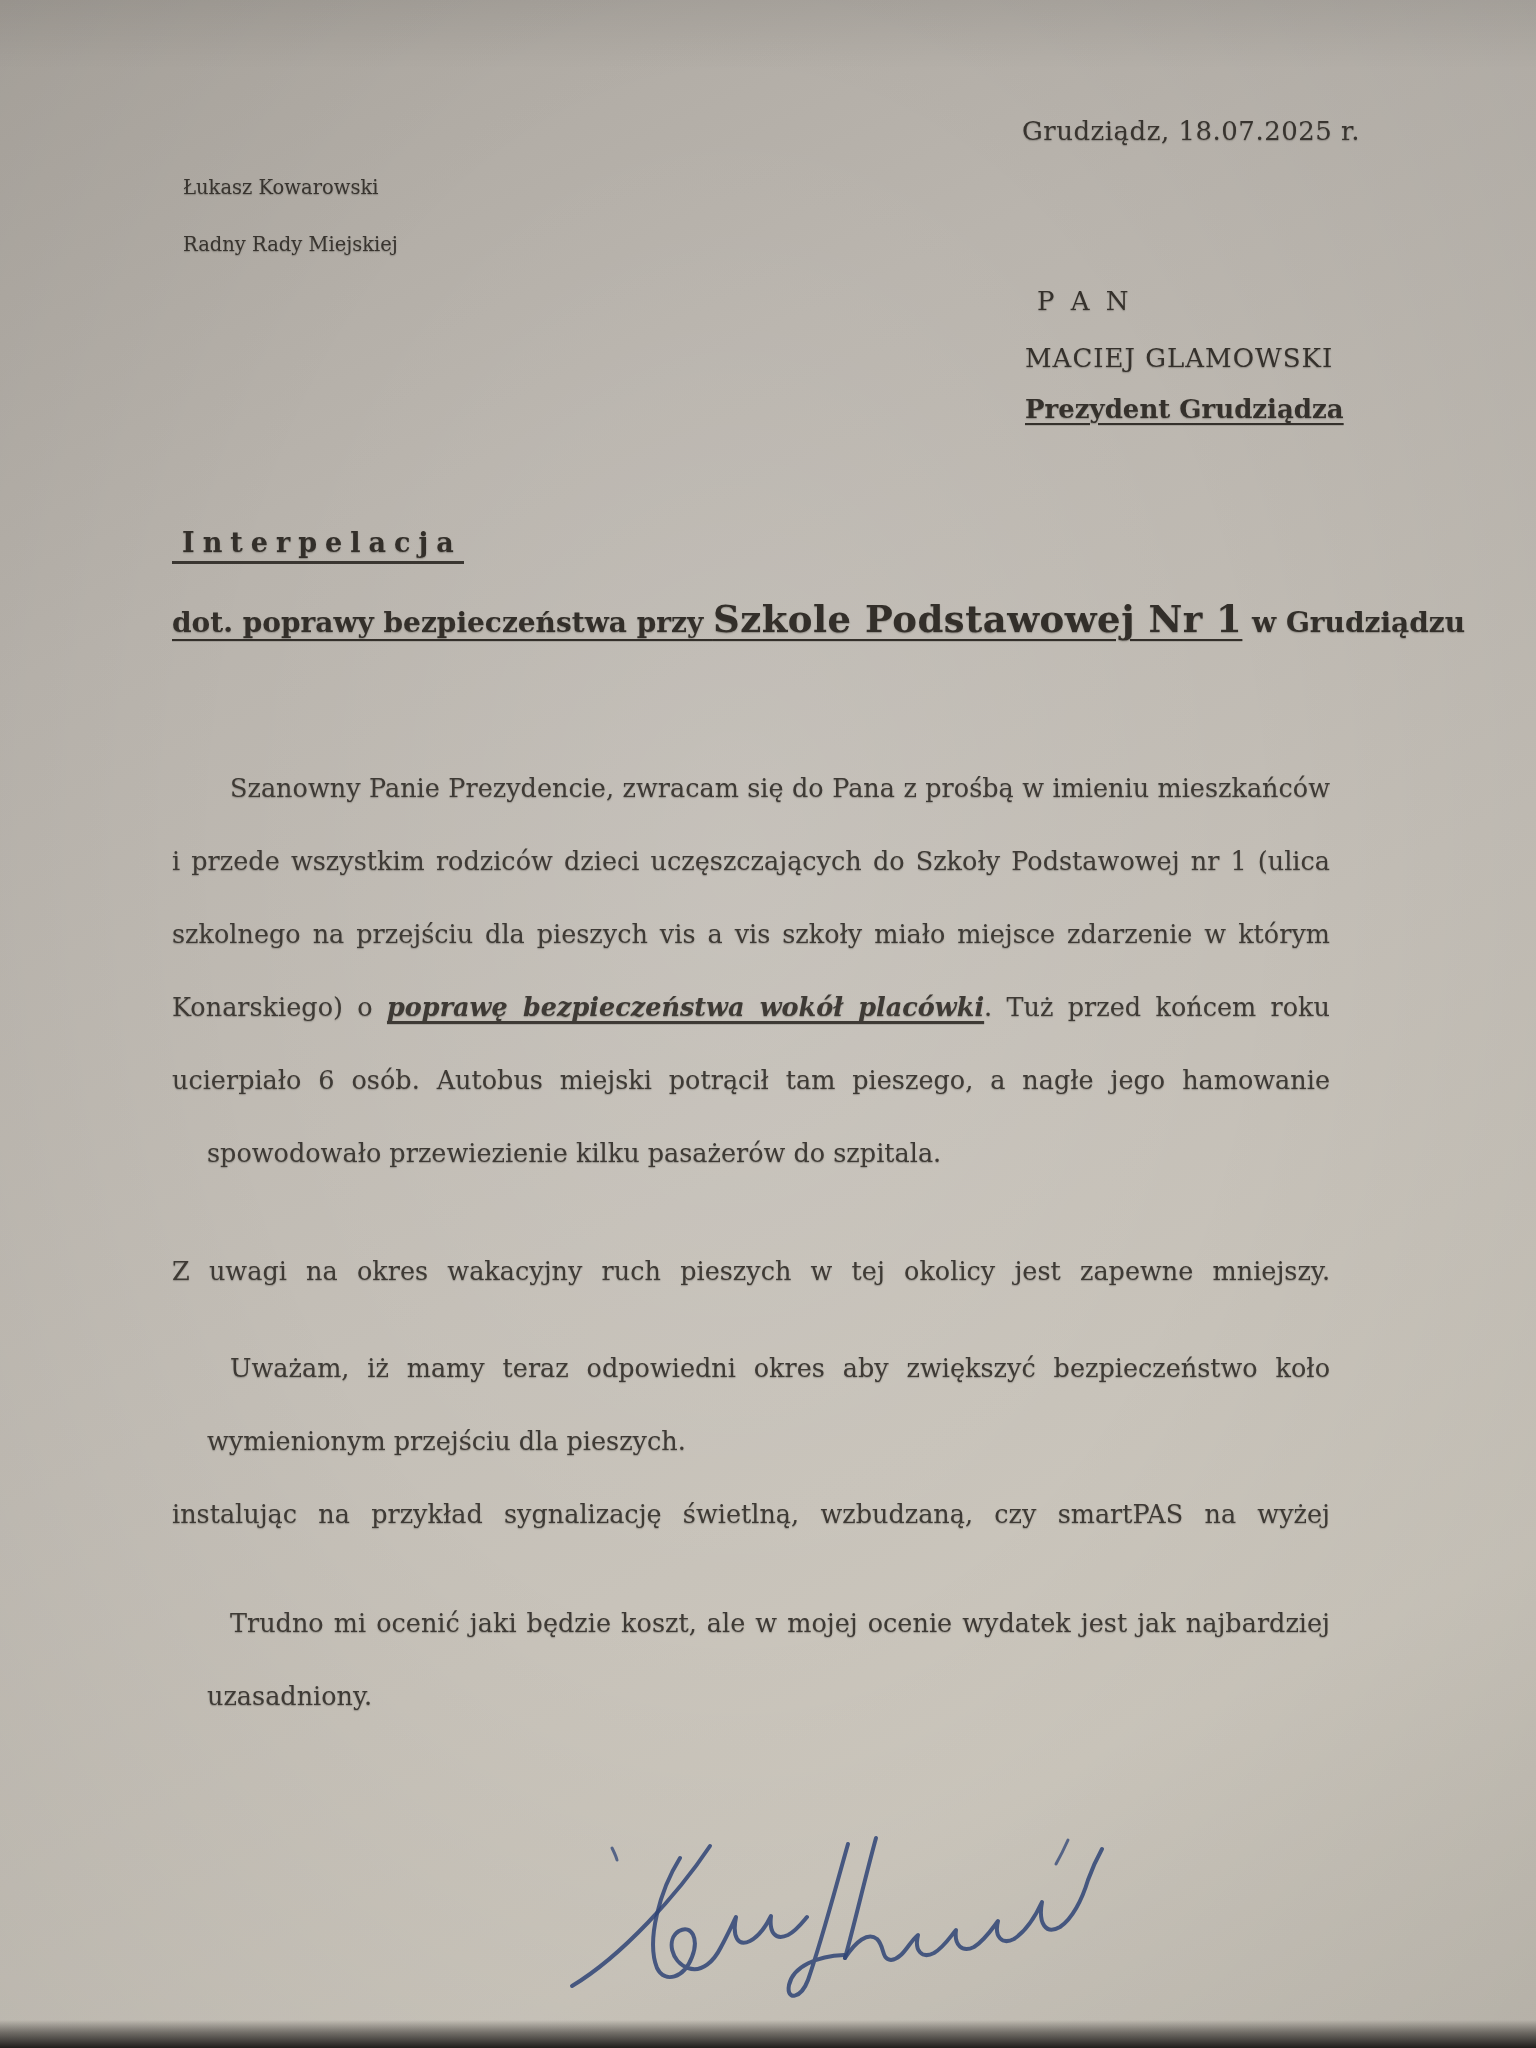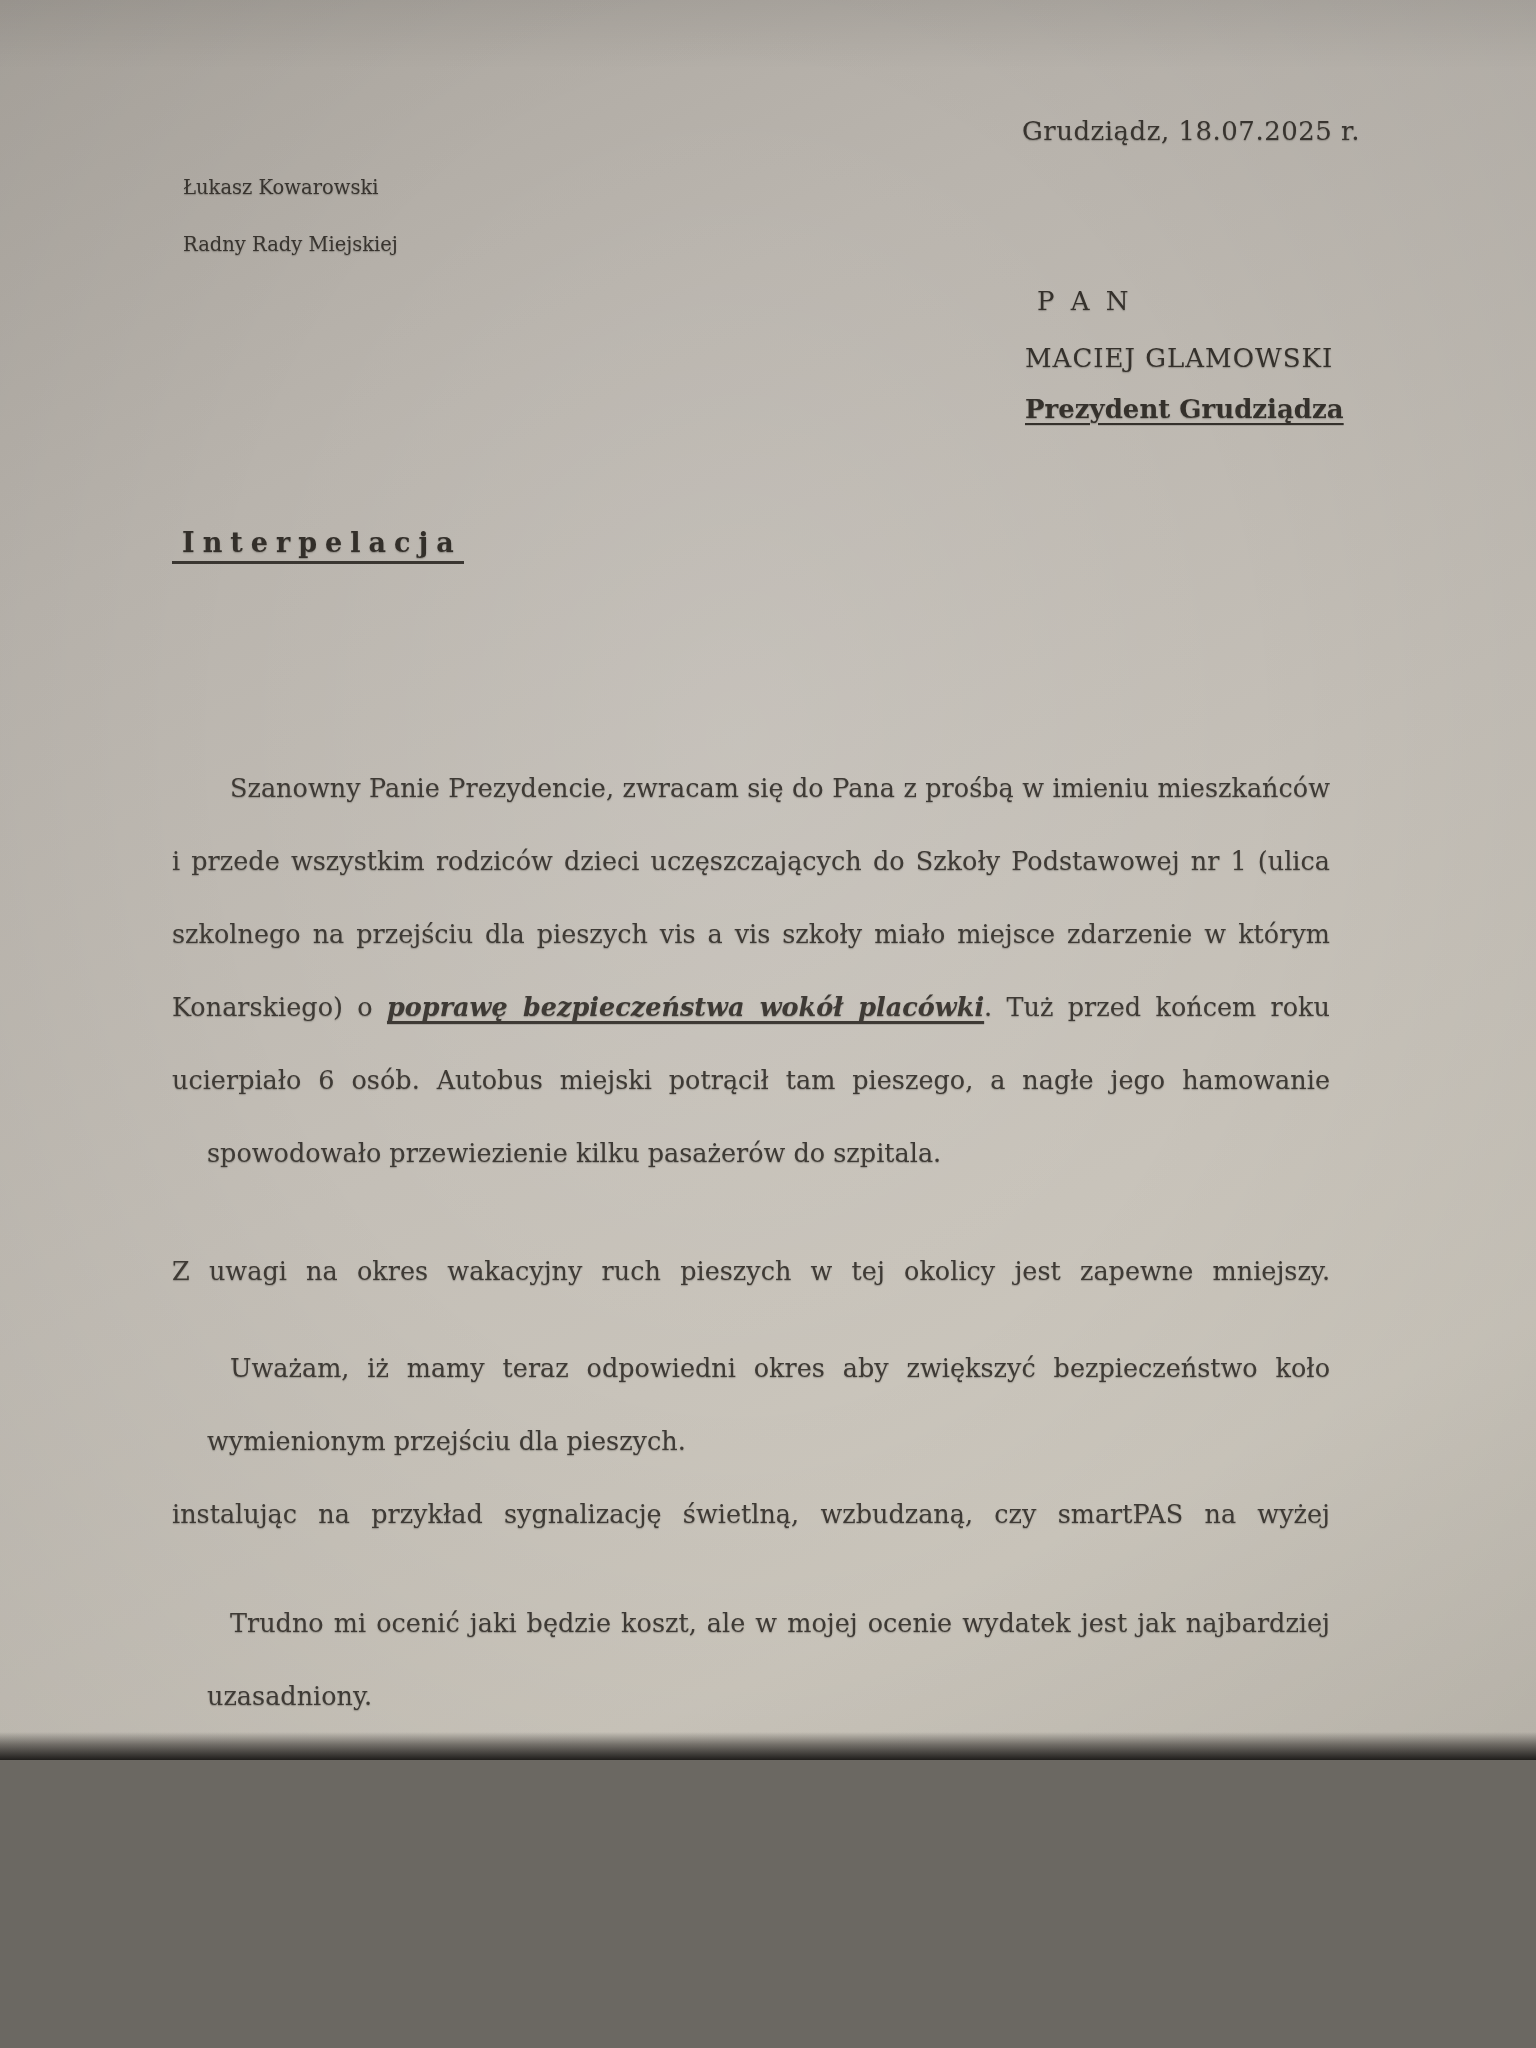--- a/index.html
+++ b/index.html
@@ -1,21 +1,21 @@
 <!DOCTYPE html>
 <html><head>
 <meta charset="utf-8">
 <style>
   html, body { margin: 0; padding: 0; }
   body { width: 1536px; height: 2048px; background: #6b6862; }
 
   .photo {
     position: relative;
     width: 1536px;
-    height: 1760px;
+    height: 2048px;
     overflow: hidden;
     background: linear-gradient(155deg, #aba69f 0%, #b9b4ad 25%, #c4bfb7 55%, #ccc7bd 82%, #c3beb4 100%);
     font-family: "DejaVu Serif", "Liberation Serif", serif;
     color: #3e3a35;
   }
   
   .photo::before {
     content: "";
     position: absolute; inset: 0;
     background: radial-gradient(ellipse at 48% 42%, rgba(255,255,255,0.10) 0%, rgba(255,255,255,0) 45%, rgba(0,0,0,0.07) 100%);
@@ -102,20 +102,23 @@
   <div class="recipient txt">
     <p class="recipient-salutation">P A N</p>
     <p class="recipient-name">MACIEJ GLAMOWSKI</p>
     <p class="recipient-title">Prezydent Grudziądza</p>
   </div>
 
   <div class="title-row txt">
     <span class="title-inner">Interpelacja</span>
   </div>
 
+  <div class="subject-row txt">
+    <span class="subject-underline"><span>dot. poprawy bezpieczeństwa przy </span><span class="subject-em">Szkole Podstawowej Nr 1</span></span><span> w Grudziądzu</span>
+  </div>
 
   <div class="body-block txt">
 
     <div class="para para-1">
       <div class="line indent">Szanowny Panie Prezydencie, zwracam się do Pana z prośbą w imieniu mieszkańców</div>
       <div class="line">i przede wszystkim rodziców dzieci uczęszczających do Szkoły Podstawowej nr 1 (ulica</div>
       <div class="line">szkolnego na przejściu dla pieszych vis a vis szkoły miało miejsce zdarzenie w którym</div>
       <div class="line"><span>Konarskiego) o </span><span class="emph">poprawę bezpieczeństwa wokół placówki</span><span>. Tuż przed końcem roku</span></div>
       <div class="line">ucierpiało 6 osób. Autobus miejski potrącił tam pieszego, a nagłe jego hamowanie</div>
       <div class="line last">spowodowało przewiezienie kilku pasażerów do szpitala.</div>

